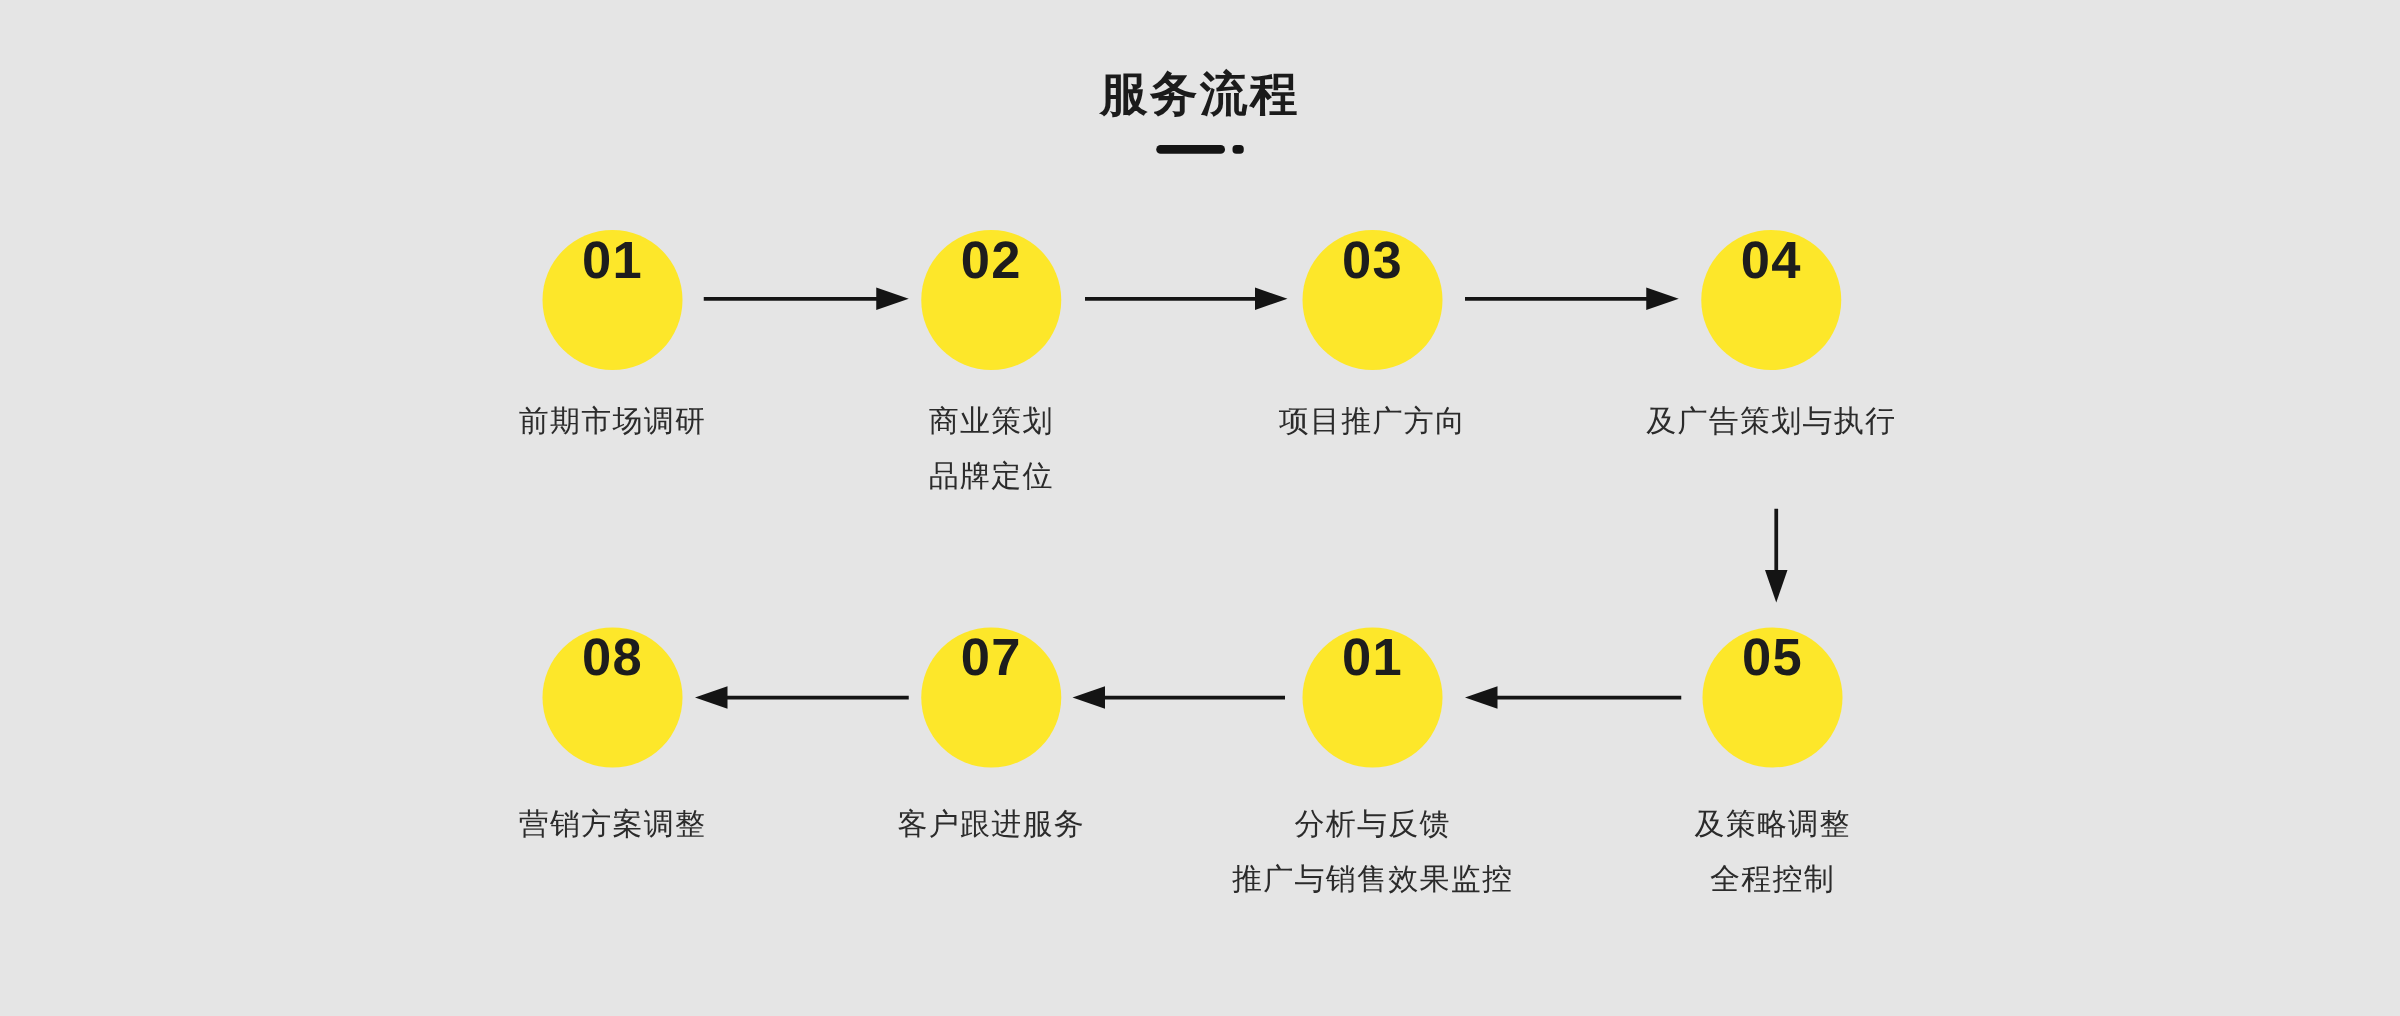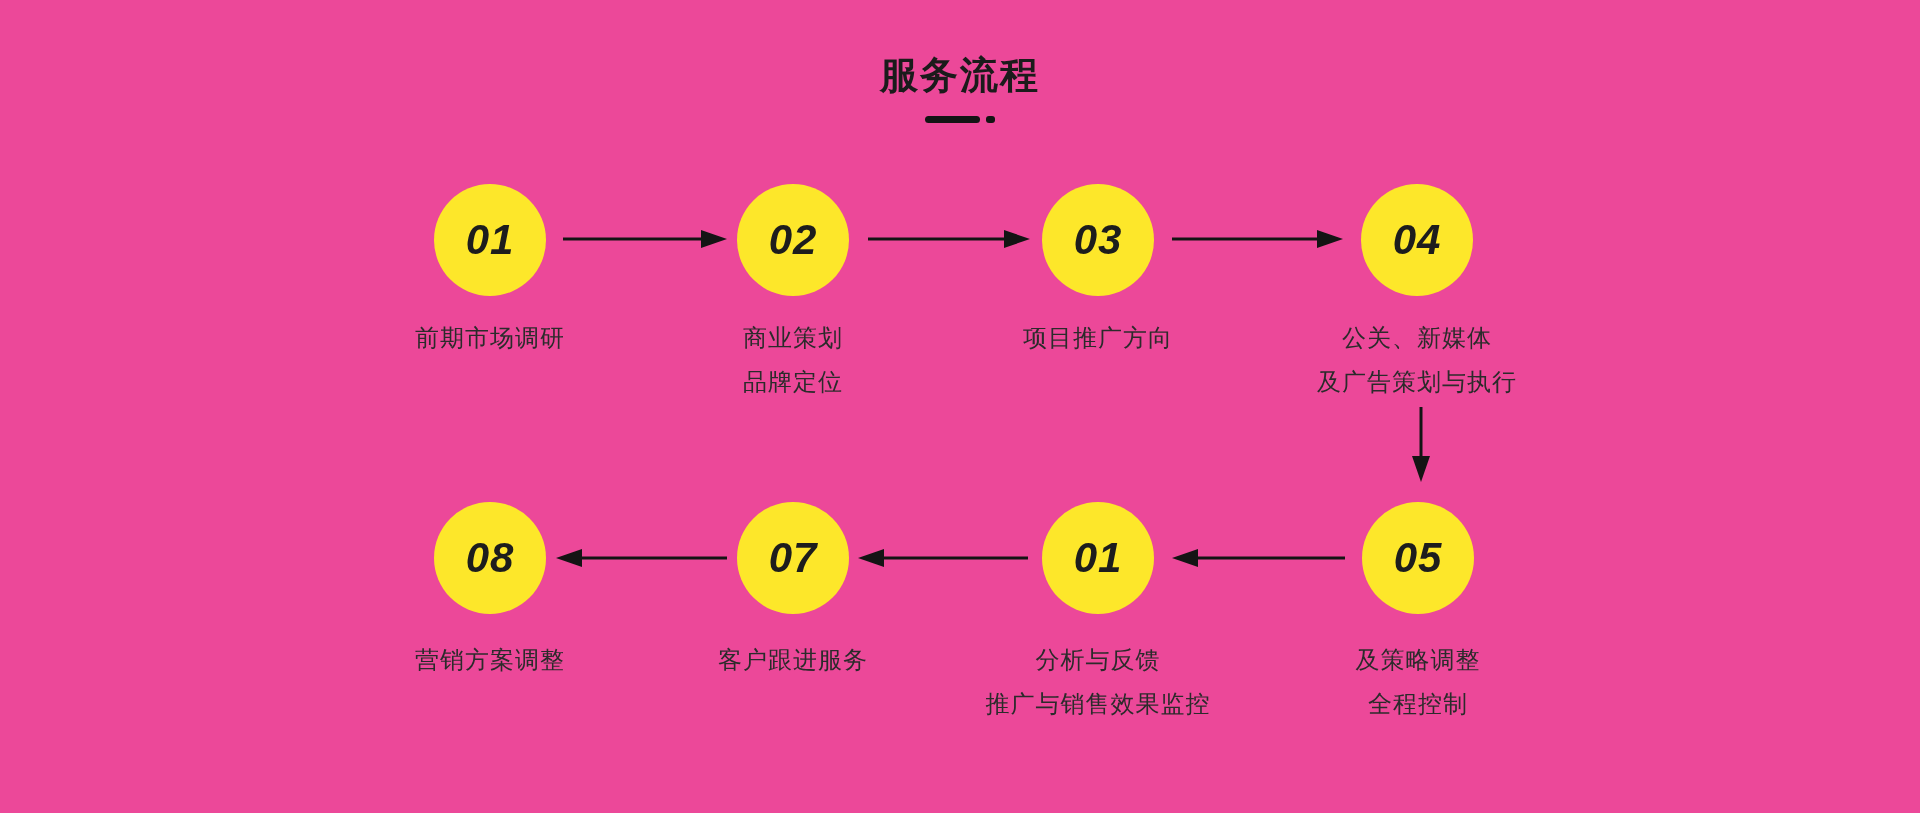--- a/index.html
+++ b/index.html
@@ -18,35 +18,35 @@
   .underline{
     position:absolute;left:925px;top:116px;
     display:flex;align-items:center;gap:6px;
   }
   .underline .dash{width:55px;height:7px;background:#121212;border-radius:4px;}
   .underline .dot{width:9px;height:7px;background:#121212;border-radius:3px;}
   .arrow-layer{position:absolute;left:0;top:0;width:1920px;height:813px;pointer-events:none;}
   .node{
     position:absolute;width:112px;height:112px;border-radius:50%;
     background:#fde72a;
-    display:flex;align-items:center;justify-content:center;font-style:italic;
+    display:flex;justify-content:center;
   }
   .node .num{
     font-size:42px;font-weight:700;color:#1d1d1d;letter-spacing:1px;
   }
   .step-label{
     position:absolute;width:400px;text-align:center;
     font-size:24px;color:#2b2b2b;letter-spacing:1px;
   }
   .step-label .line{height:44px;line-height:44px;white-space:nowrap;}
 </style>
 </head>
 <body>
 
-<div class="canvas" style="background: #ec4899;">
+<div class="canvas" style="background: #e5e5e5;">
 
   <div class="title" style="color: rgb(27, 27, 27);">服务流程</div>
 
   <div class="underline">
     <span class="dash" style="background: rgb(20, 20, 20);"></span>
     <span class="dot" style="background: rgb(20, 20, 20);"></span>
   </div>
 
   <svg class="arrow-layer" viewBox="0 0 1920 813">
     <g>
@@ -96,21 +96,20 @@
       <div class="node" style="left: 1042px; top: 184px; background: rgb(253, 231, 42);">
         <span class="num" style="color: rgb(29, 29, 29);">03</span>
       </div>
       <div class="step-label" style="left: 898px; top: 316px; color: rgb(43, 43, 43);">
         <div class="line">项目推广方向</div>
       </div>
       <div class="node" style="left: 1361px; top: 184px; background: rgb(253, 231, 42);">
         <span class="num" style="color: rgb(29, 29, 29);">04</span>
       </div>
       <div class="step-label" style="left: 1217px; top: 316px; color: rgb(43, 43, 43);">
-        <div class="line">公关、新媒体</div>
         <div class="line">及广告策划与执行</div>
       </div>
       <div class="node" style="left: 1362px; top: 502px; background: rgb(253, 231, 42);">
         <span class="num" style="color: rgb(29, 29, 29);">05</span>
       </div>
       <div class="step-label" style="left: 1218px; top: 638px; color: rgb(43, 43, 43);">
         <div class="line">及策略调整</div>
         <div class="line">全程控制</div>
       </div>
       <div class="node" style="left: 1042px; top: 502px; background: rgb(253, 231, 42);">

